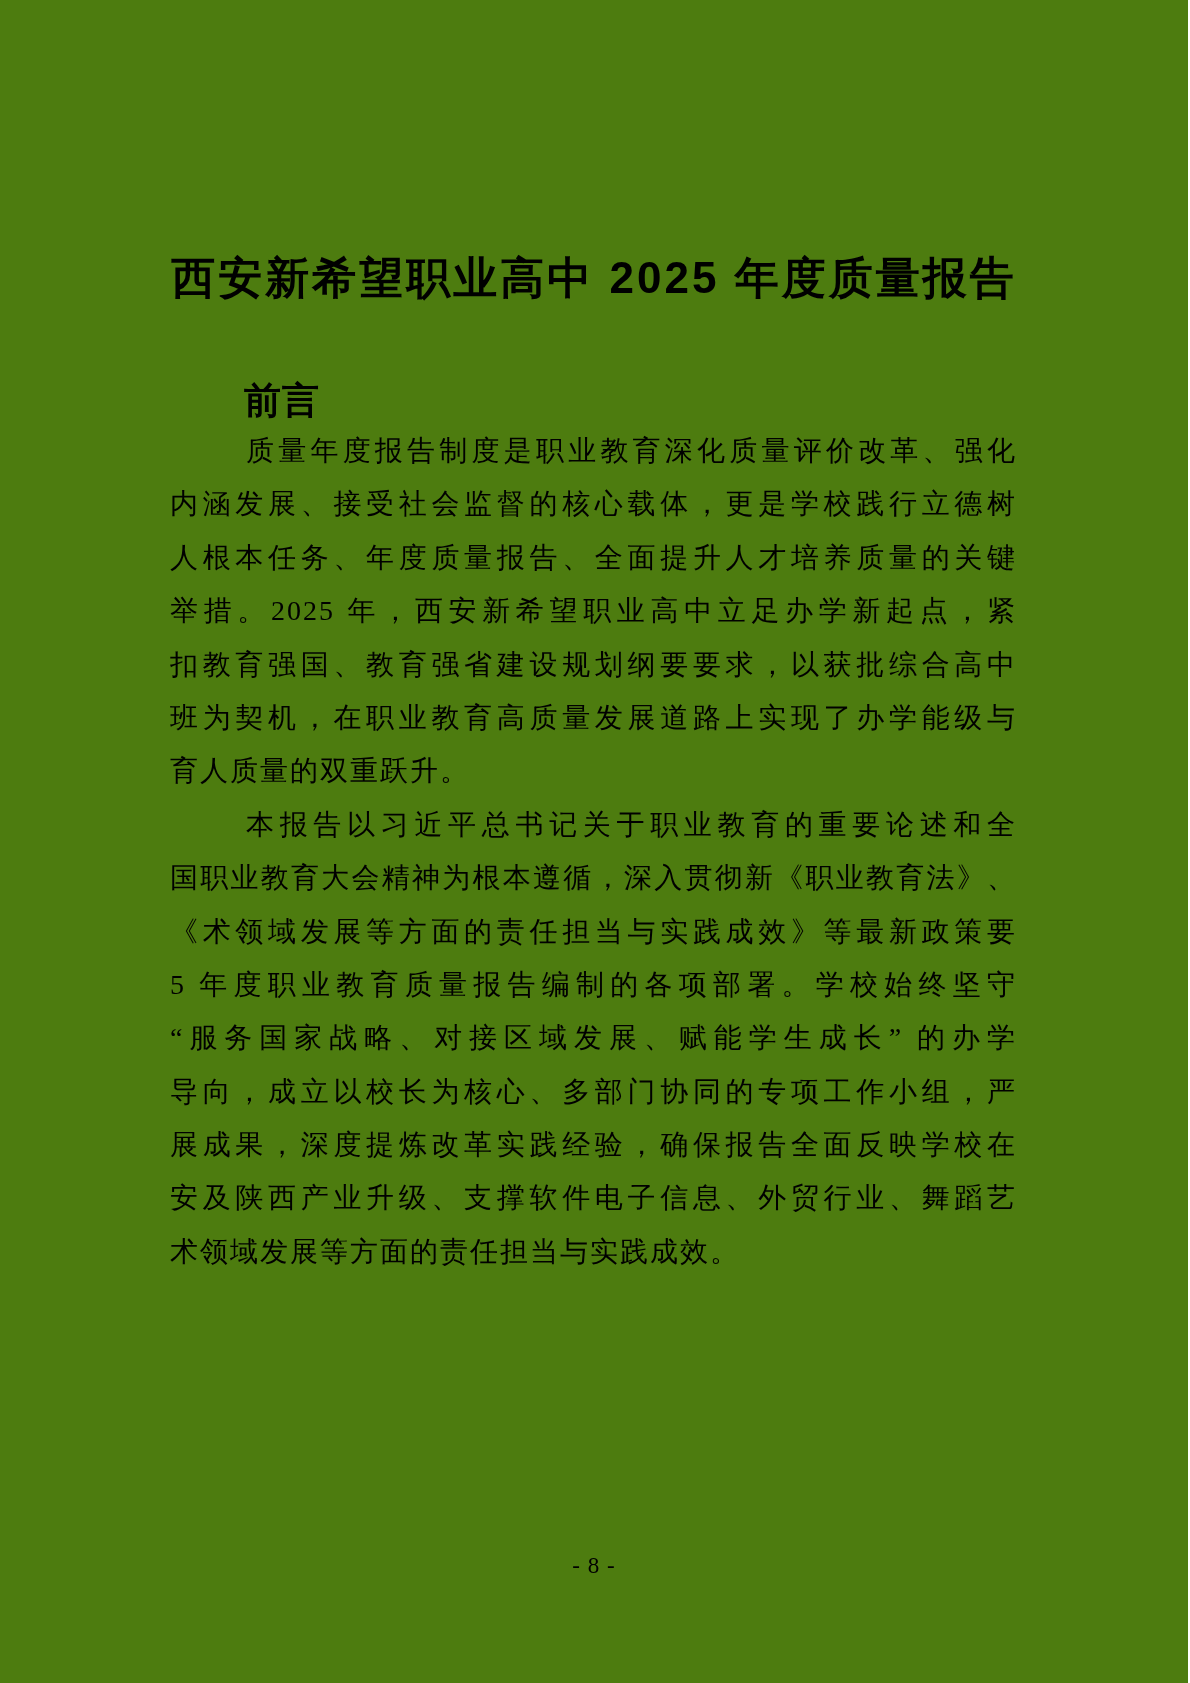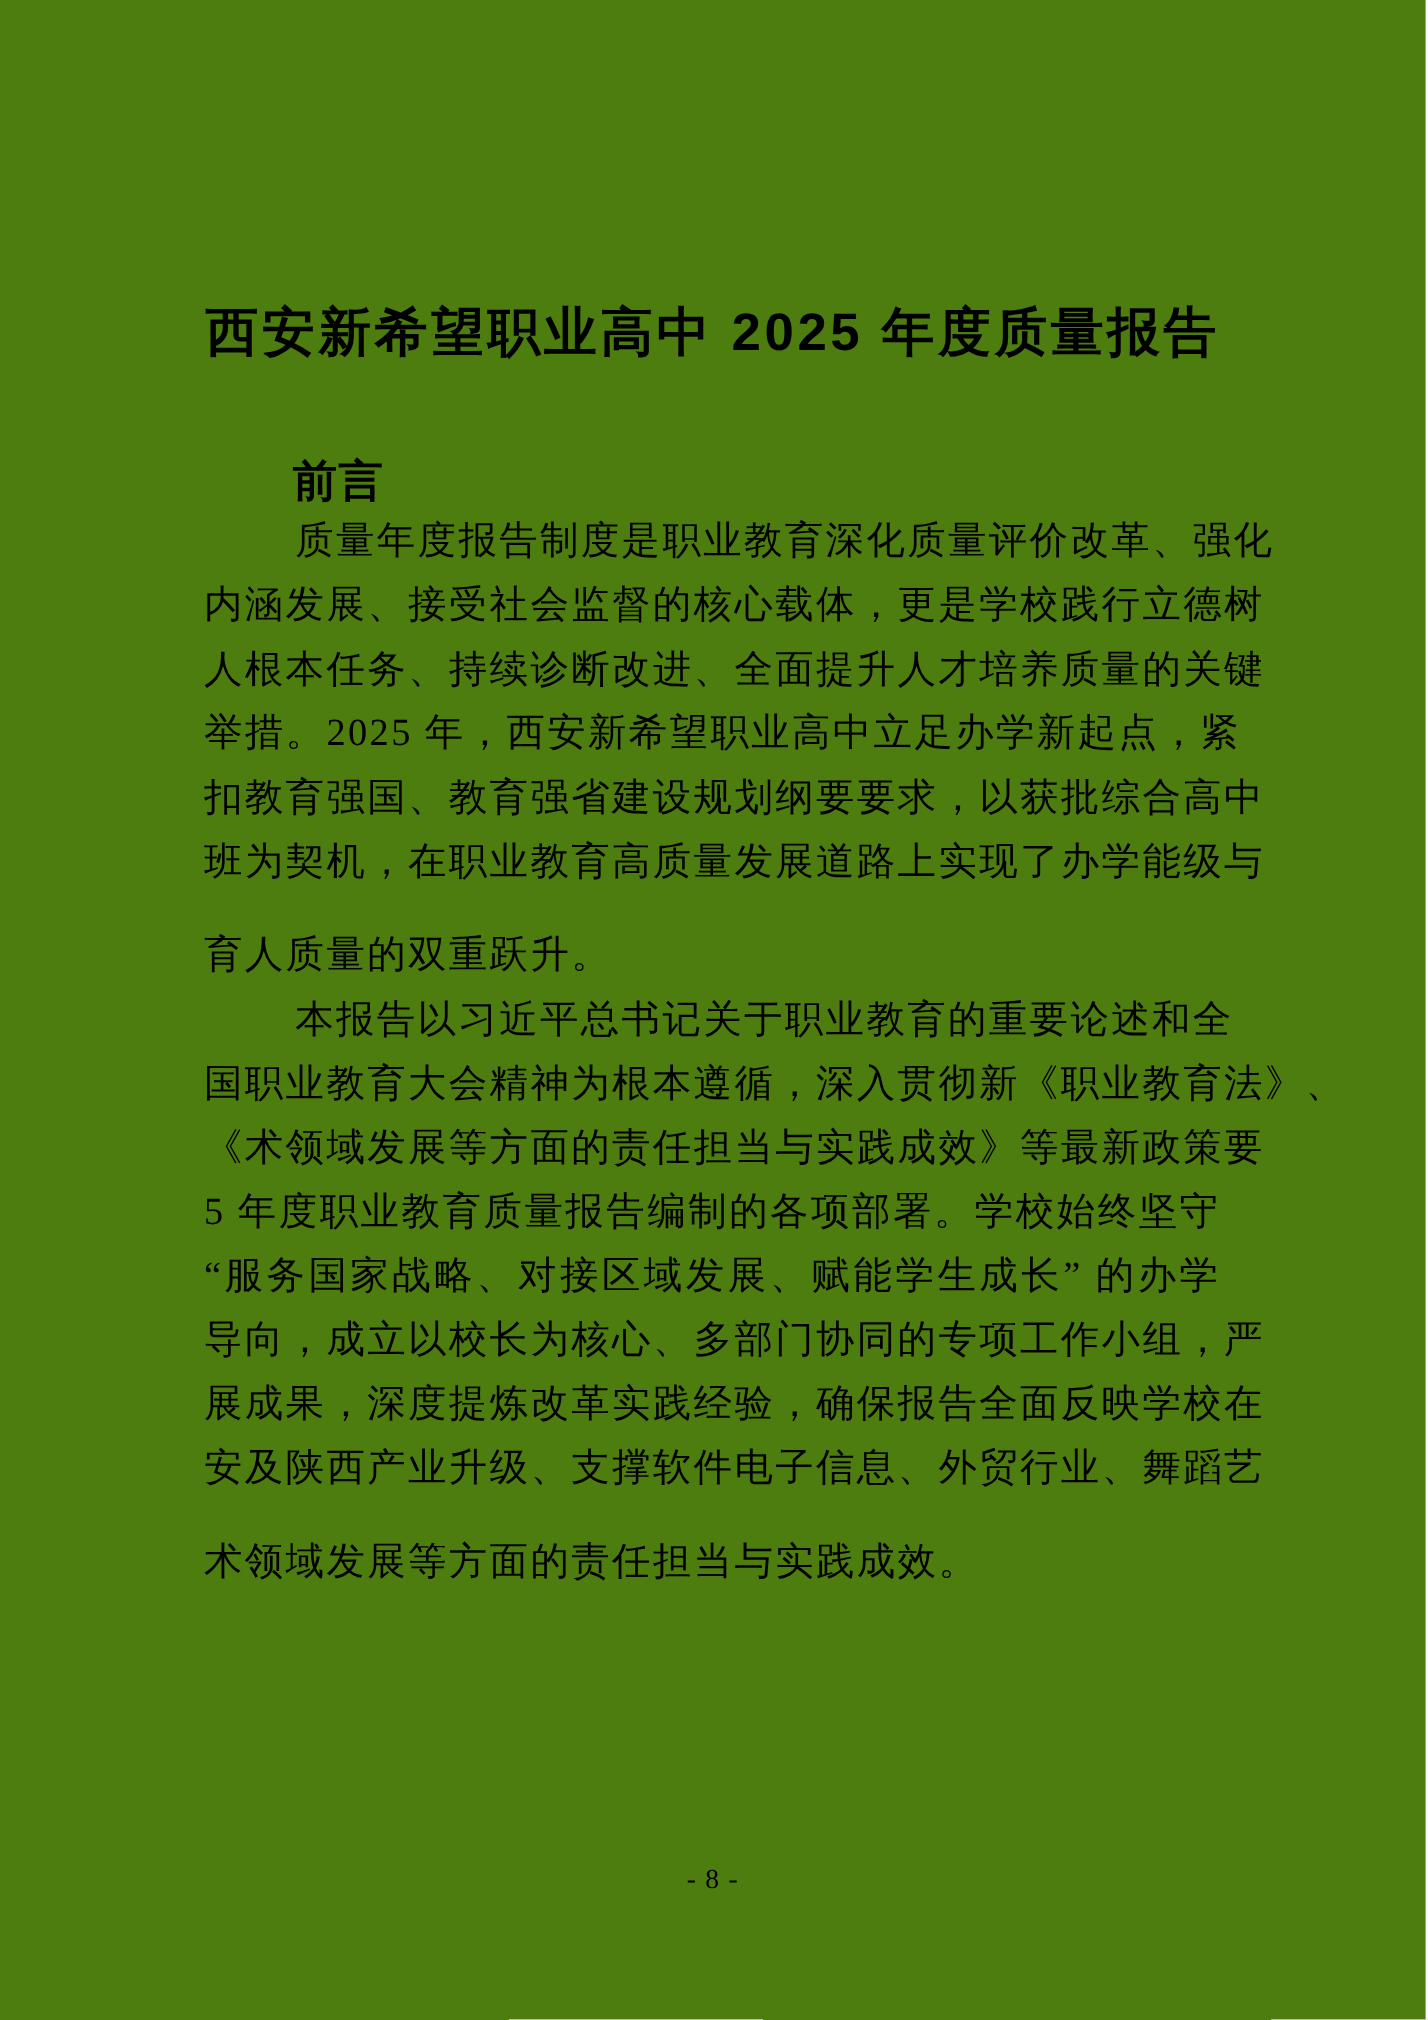--- a/index.html
+++ b/index.html
@@ -41,36 +41,35 @@
     line-height: 38px;
     letter-spacing: 1px;
   }
   .doc-body {
     position: absolute;
     top: 424px;
     left: 170px;
     width: 847px;
   }
   .body-line {
-    font-size: 32px;
+    font-size: 28px;
     line-height: 53.4px;
     height: 53.4px;
     letter-spacing: 2px;
     text-align: justify;
     text-align-last: justify;
     text-justify: inter-character;
     white-space: nowrap;
     overflow: visible;
   }
   .body-line.first-line {
     text-indent: 76px;
   }
   .body-line.last-line {
     text-align-last: left;
-    margin-top: 25px;
   }
   .page-number {
     position: absolute;
     top: 1552px;
     left: 0;
     width: 100%;
     text-align: center;
     font-family: "Liberation Serif", serif;
     font-size: 23px;
     line-height: 28px;
@@ -81,21 +80,21 @@
 <body>
 
 <div class="page">
   <h1 class="doc-title">西安新希望职业高中 2025 年度质量报告</h1>
 
   <h2 class="section-heading">前言</h2>
 
   <div class="doc-body">
       <div class="body-line first-line">质量年度报告制度是职业教育深化质量评价改革、强化</div>
       <div class="body-line">内涵发展、接受社会监督的核心载体，更是学校践行立德树</div>
-      <div class="body-line">人根本任务、持续诊断改进、全面提升人才培养质量的关键</div>
+      <div class="body-line">人根本任务、年度质量报告、全面提升人才培养质量的关键</div>
       <div class="body-line">举措。2025 年，西安新希望职业高中立足办学新起点，紧</div>
       <div class="body-line">扣教育强国、教育强省建设规划纲要要求，以获批综合高中</div>
       <div class="body-line">班为契机，在职业教育高质量发展道路上实现了办学能级与</div>
       <div class="body-line last-line">育人质量的双重跃升。</div>
       <div class="body-line first-line">本报告以习近平总书记关于职业教育的重要论述和全</div>
       <div class="body-line">国职业教育大会精神为根本遵循，深入贯彻新《职业教育法》、</div>
       <div class="body-line">《术领域发展等方面的责任担当与实践成效》等最新政策要</div>
       <div class="body-line">5 年度职业教育质量报告编制的各项部署。学校始终坚守</div>
       <div class="body-line">“服务国家战略、对接区域发展、赋能学生成长” 的办学</div>
       <div class="body-line">导向，成立以校长为核心、多部门协同的专项工作小组，严</div>

